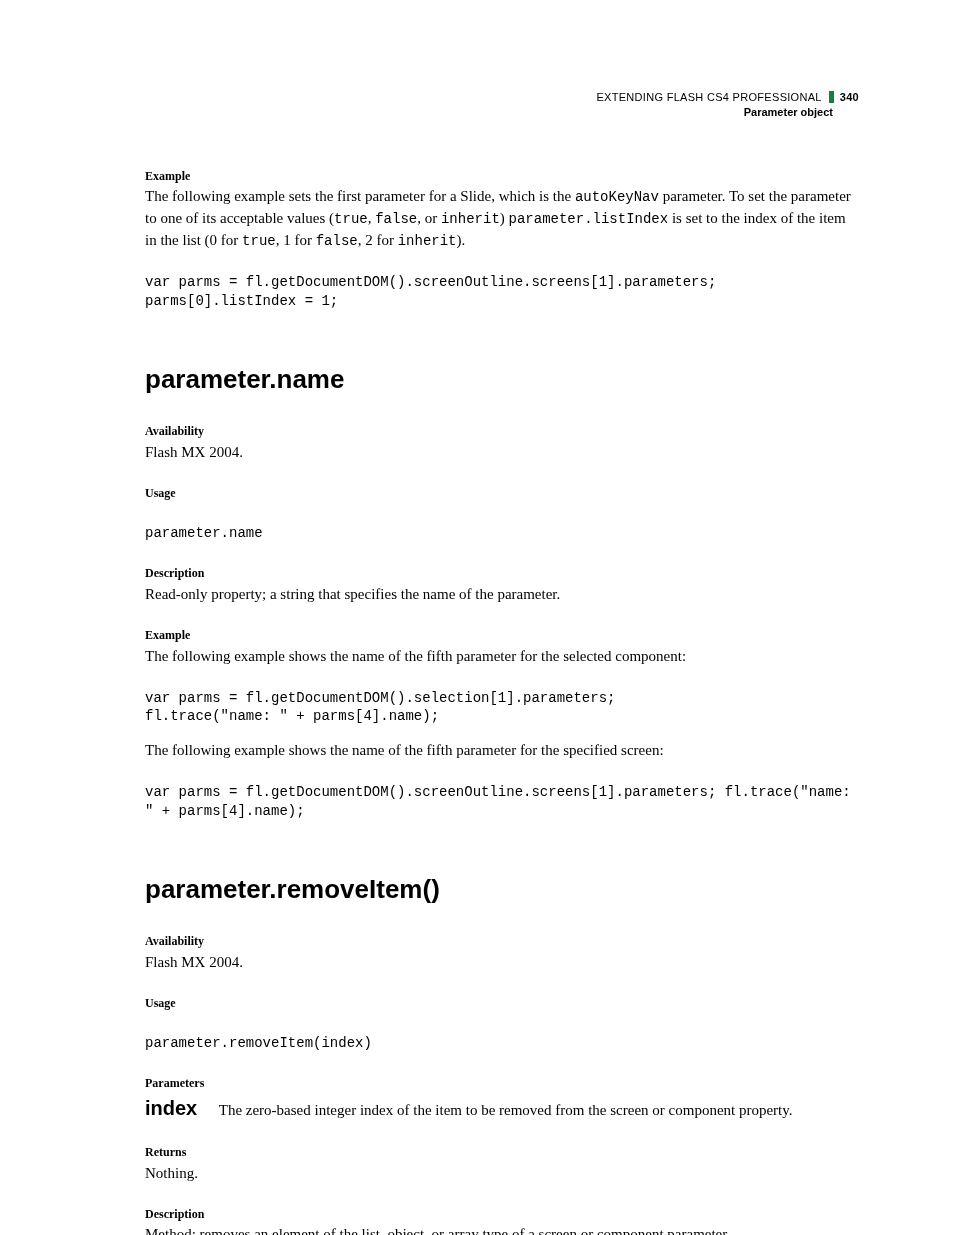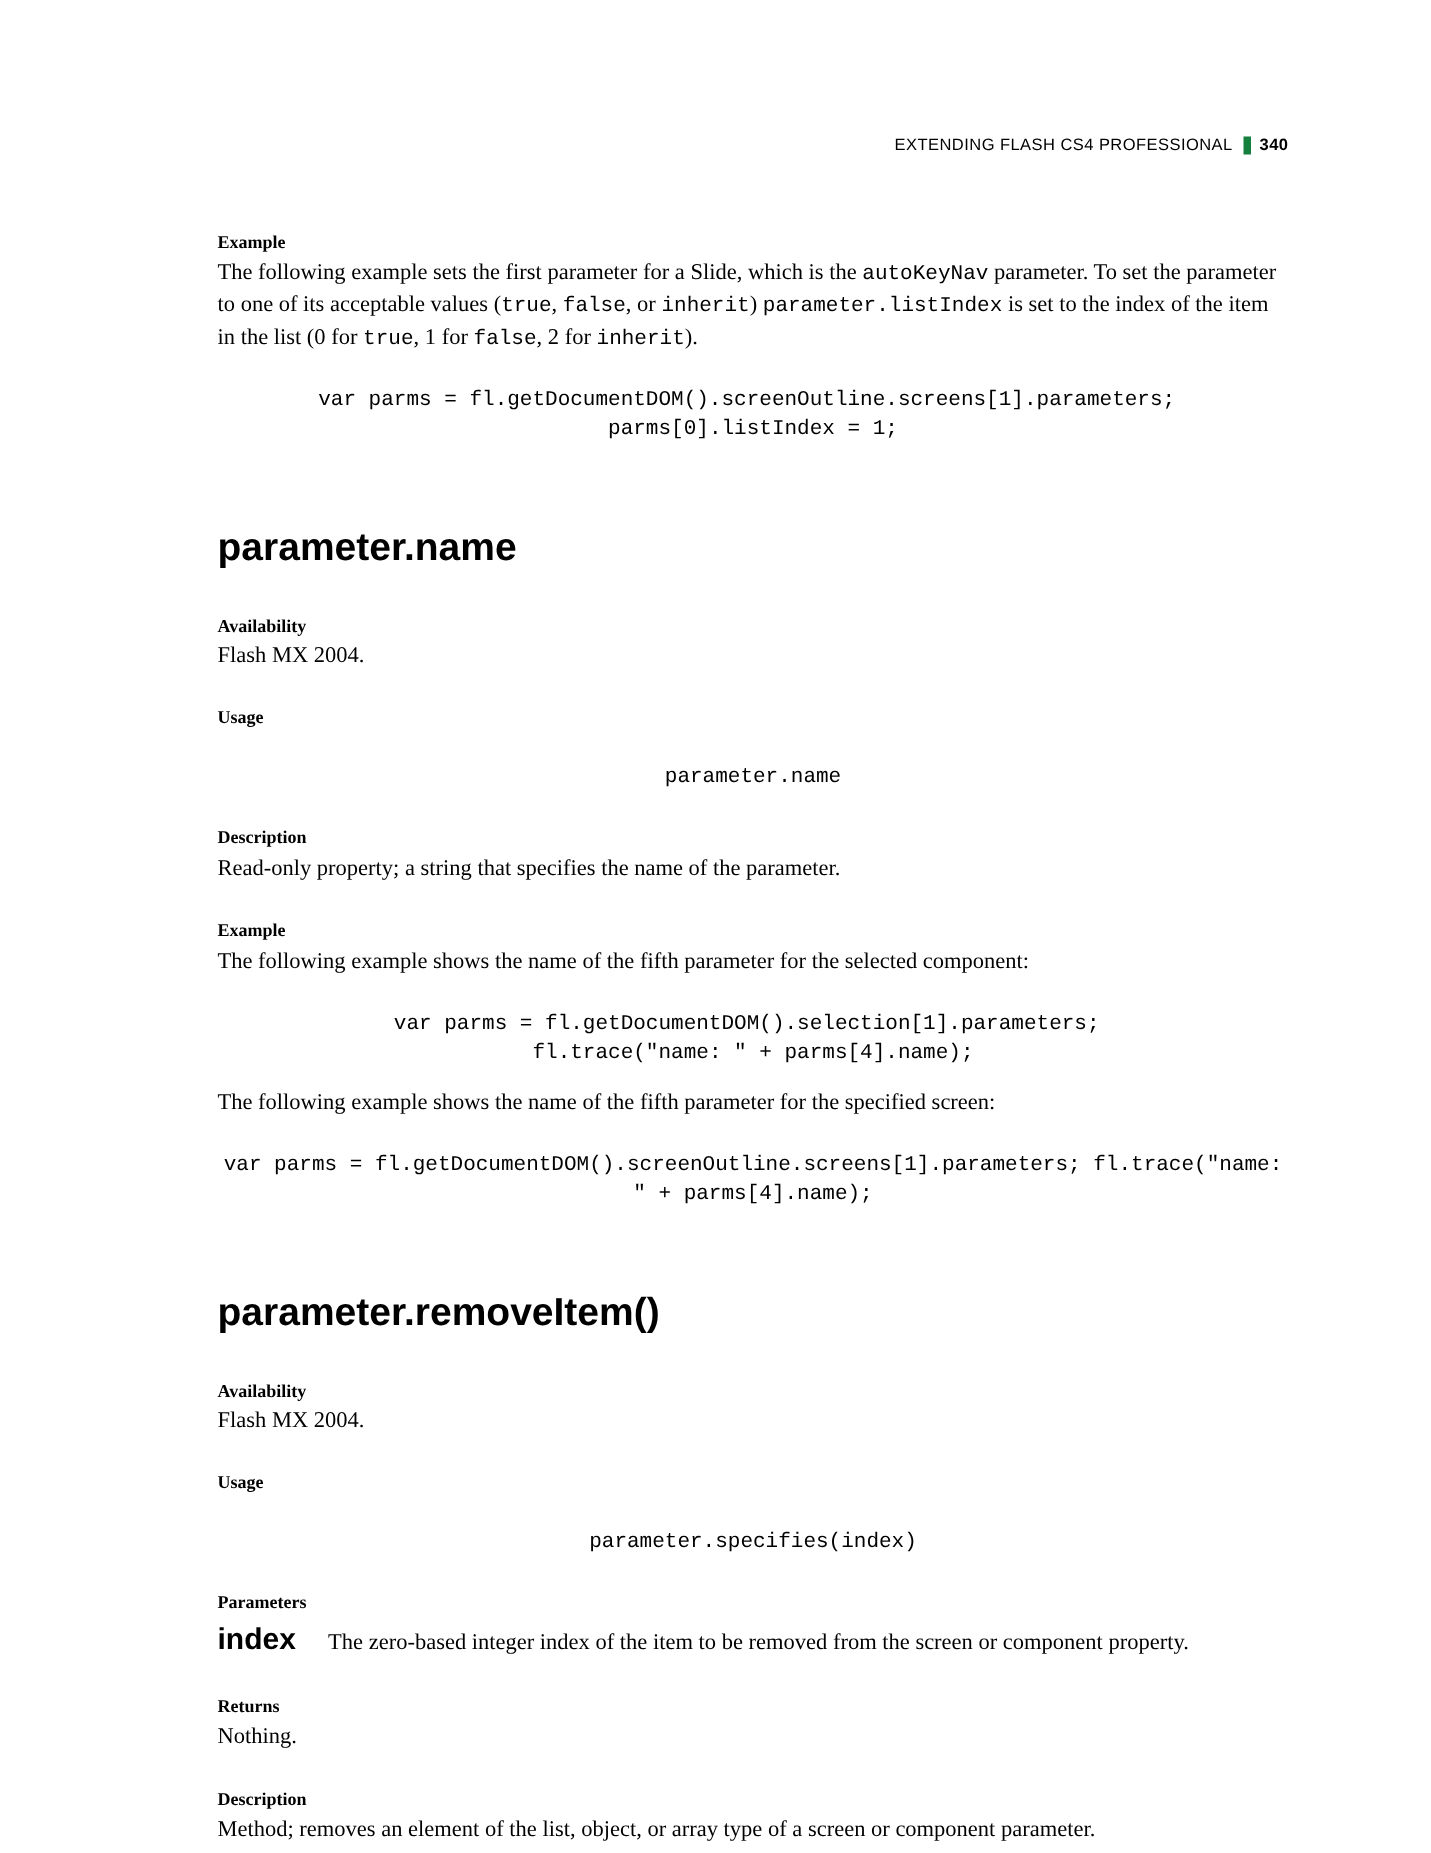--- a/index.html
+++ b/index.html
@@ -45,21 +45,20 @@
   code, .mono {
     font-family: Liberation Mono, monospace;
     font-size: 14px;
   }
   pre {
     font-family: "Courier New", Courier, monospace;
     font-size: 14px;
     white-space: pre-wrap;
     margin: 22px 0 14px 0;
     line-height: 1.35;
-    text-align: center;
   }
   h2 {
     font-family: "Myriad Pro", "Segoe UI", Arial, sans-serif;
     font-weight: 700;
     font-size: 26px;
     margin: 50px 0 26px 0;
   }
   .param-row {
     margin: 2px 0 10px 0;
   }
@@ -71,20 +70,21 @@
   }
 </style>
 </head>
 <body>
 
 <div class="page-header">
   <div class="line1">
     <span>EXTENDING FLASH CS4 PROFESSIONAL</span>
     <span class="pagenum">340</span>
   </div>
+  <div class="line2">Parameter object</div>
 </div>
 
 <h4>Example</h4>
 <p>
   <span>The following example sets the first parameter for a Slide, which is the </span><code>autoKeyNav</code><span> parameter. To set the parameter to one of its acceptable values (</span><code>true</code><span>, </span><code>false</code><span>, or </span><code>inherit</code><span>) </span><code>parameter.listIndex</code><span> is set to the index of the item in the list (0 for </span><code>true</code><span>, 1 for </span><code>false</code><span>, 2 for </span><code>inherit</code><span>).</span>
 </p>
 <pre>var parms = fl.getDocumentDOM().screenOutline.screens[1].parameters; 
 parms[0].listIndex = 1;</pre>
 
 <h2>parameter.name</h2>
@@ -104,21 +104,21 @@
 fl.trace("name: " + parms[4].name);</pre>
 <p>The following example shows the name of the fifth parameter for the specified screen:</p>
 <pre>var parms = fl.getDocumentDOM().screenOutline.screens[1].parameters; fl.trace("name: " + parms[4].name);</pre>
 
 <h2>parameter.removeItem()</h2>
 
 <h4>Availability</h4>
 <p>Flash MX 2004.</p>
 
 <h4>Usage</h4>
-<pre>parameter.specifies(index)</pre>
+<pre>parameter.removeItem(index)</pre>
 
 <h4>Parameters</h4>
 <div class="param-row">
   <span class="param-name">index</span>
   <span>The zero-based integer index of the item to be removed from the screen or component property.</span>
 </div>
 
 <h4>Returns</h4>
 <p>Nothing.</p>
 

